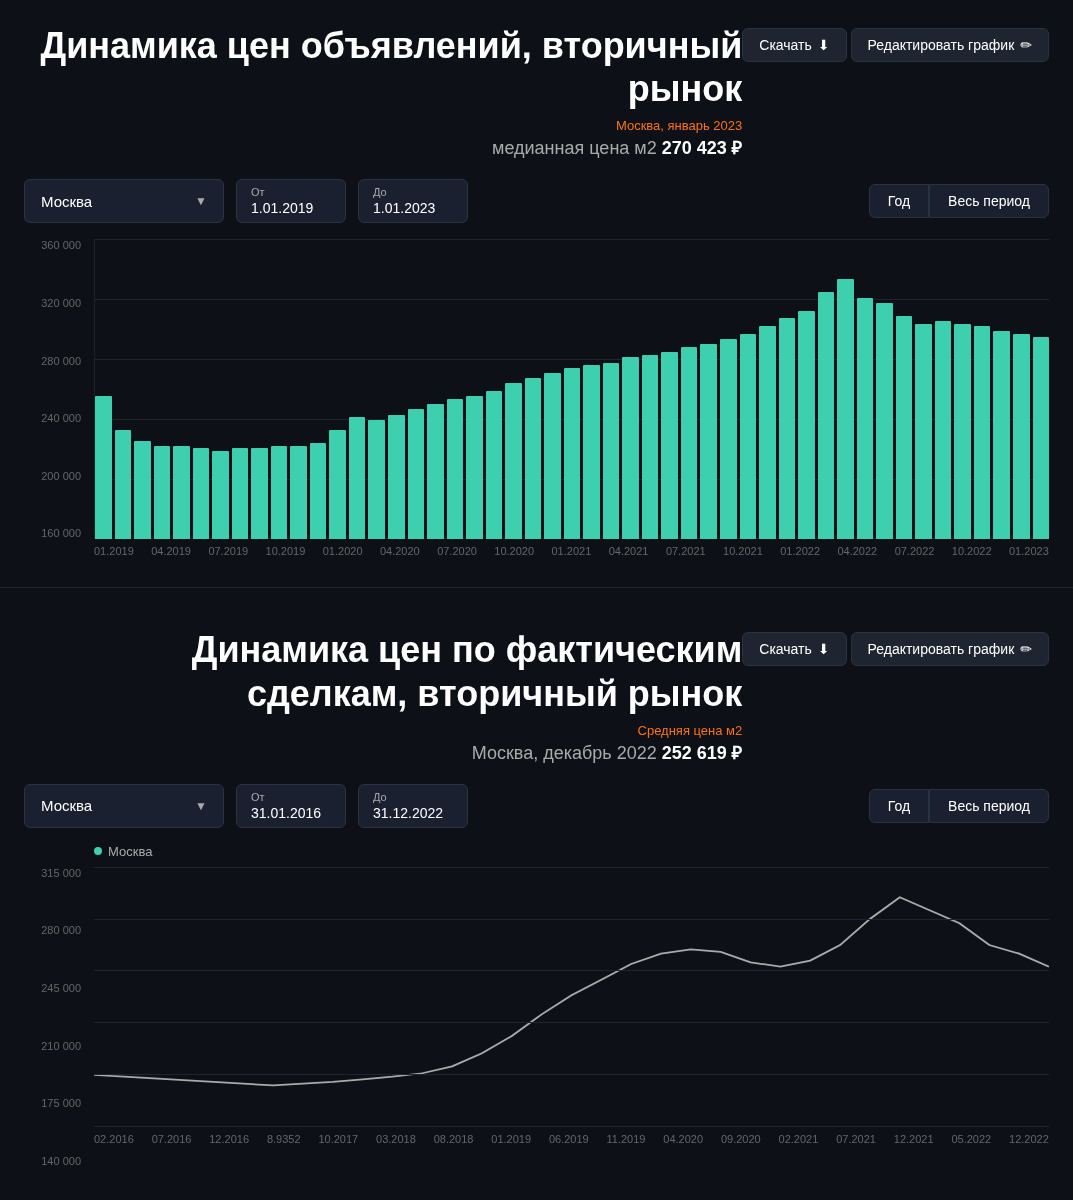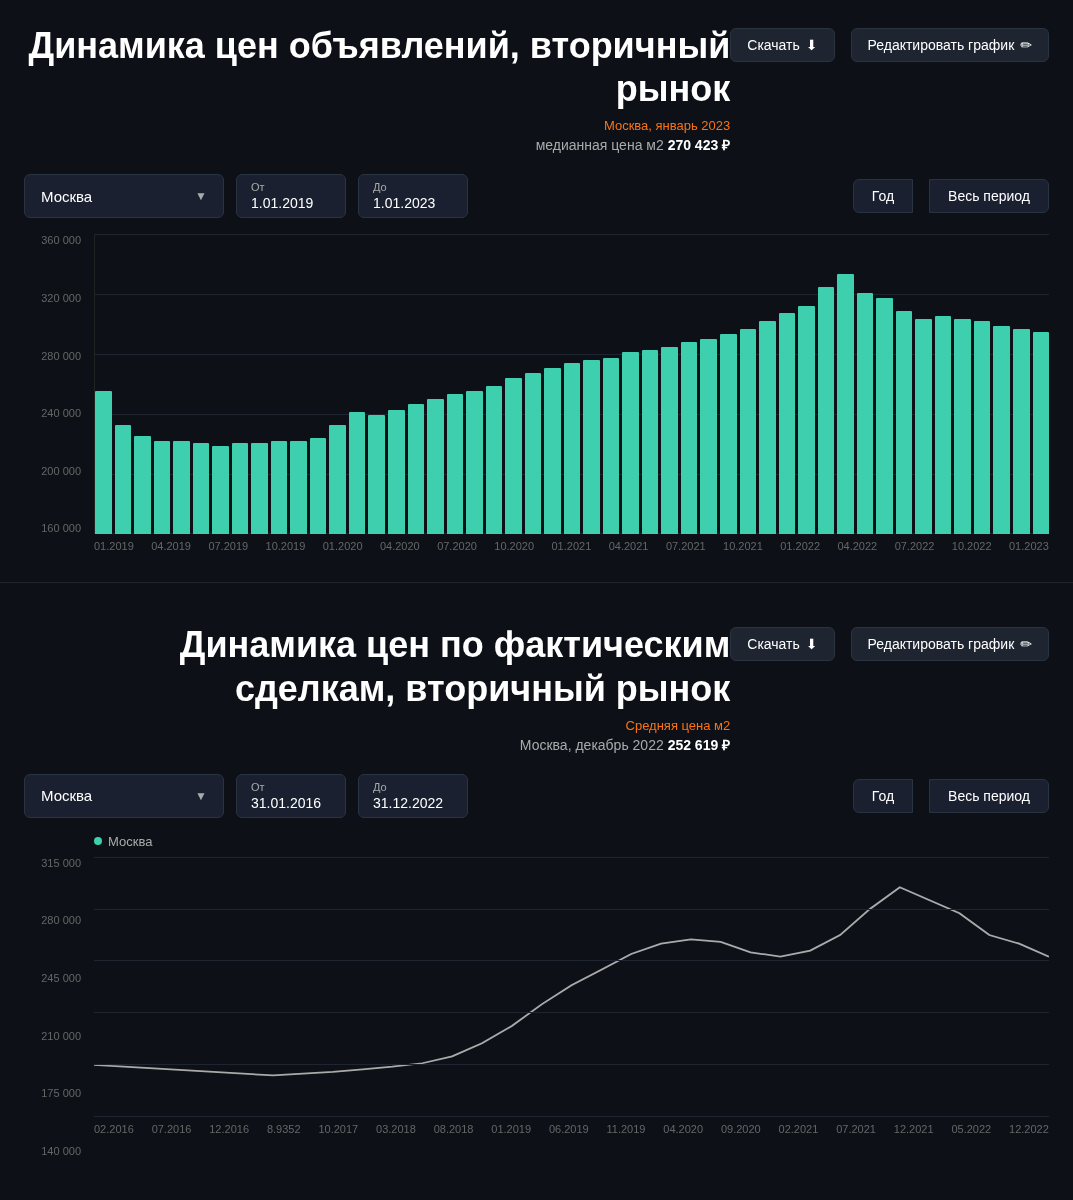--- a/index.html
+++ b/index.html
@@ -23,42 +23,42 @@
       margin-bottom: 8px;
     }
 
     .section-subtitle {
       font-size: 13px;
       color: #f97316;
       margin-bottom: 2px;
     }
 
     .section-price {
-      font-size: 14px;
+      font-size: 18px;
       color: #aaa;
       margin-bottom: 16px;
     }
 
     .section-price strong {
       color: #fff;
       font-weight: 700;
     }
 
     .header-row {
       display: flex;
       align-items: flex-start;
       justify-content: space-between;
       margin-bottom: 4px;
     }
 
     .header-left { flex: 1; text-align: right; }
 
     .header-actions {
       display: flex;
-      gap: 16px;
+      gap: 4px;
       align-items: flex-end;
       padding-top: 4px;
     }
 
     .btn-dark {
       background: #1e2530;
       border: 1px solid #2a3340;
       color: #fff;
       border-radius: 6px;
       padding: 8px 16px;
@@ -119,21 +119,21 @@
     }
 
     .date-value {
       font-size: 14px;
       color: #fff;
     }
 
     .period-buttons {
       margin-left: auto;
       display: flex;
-      gap: 16px;
+      gap: 0;
     }
 
     .period-btn {
       background: #1a2030;
       border: 1px solid #2a3340;
       color: #fff;
       padding: 8px 18px;
       font-size: 14px;
       cursor: pointer;
     }

